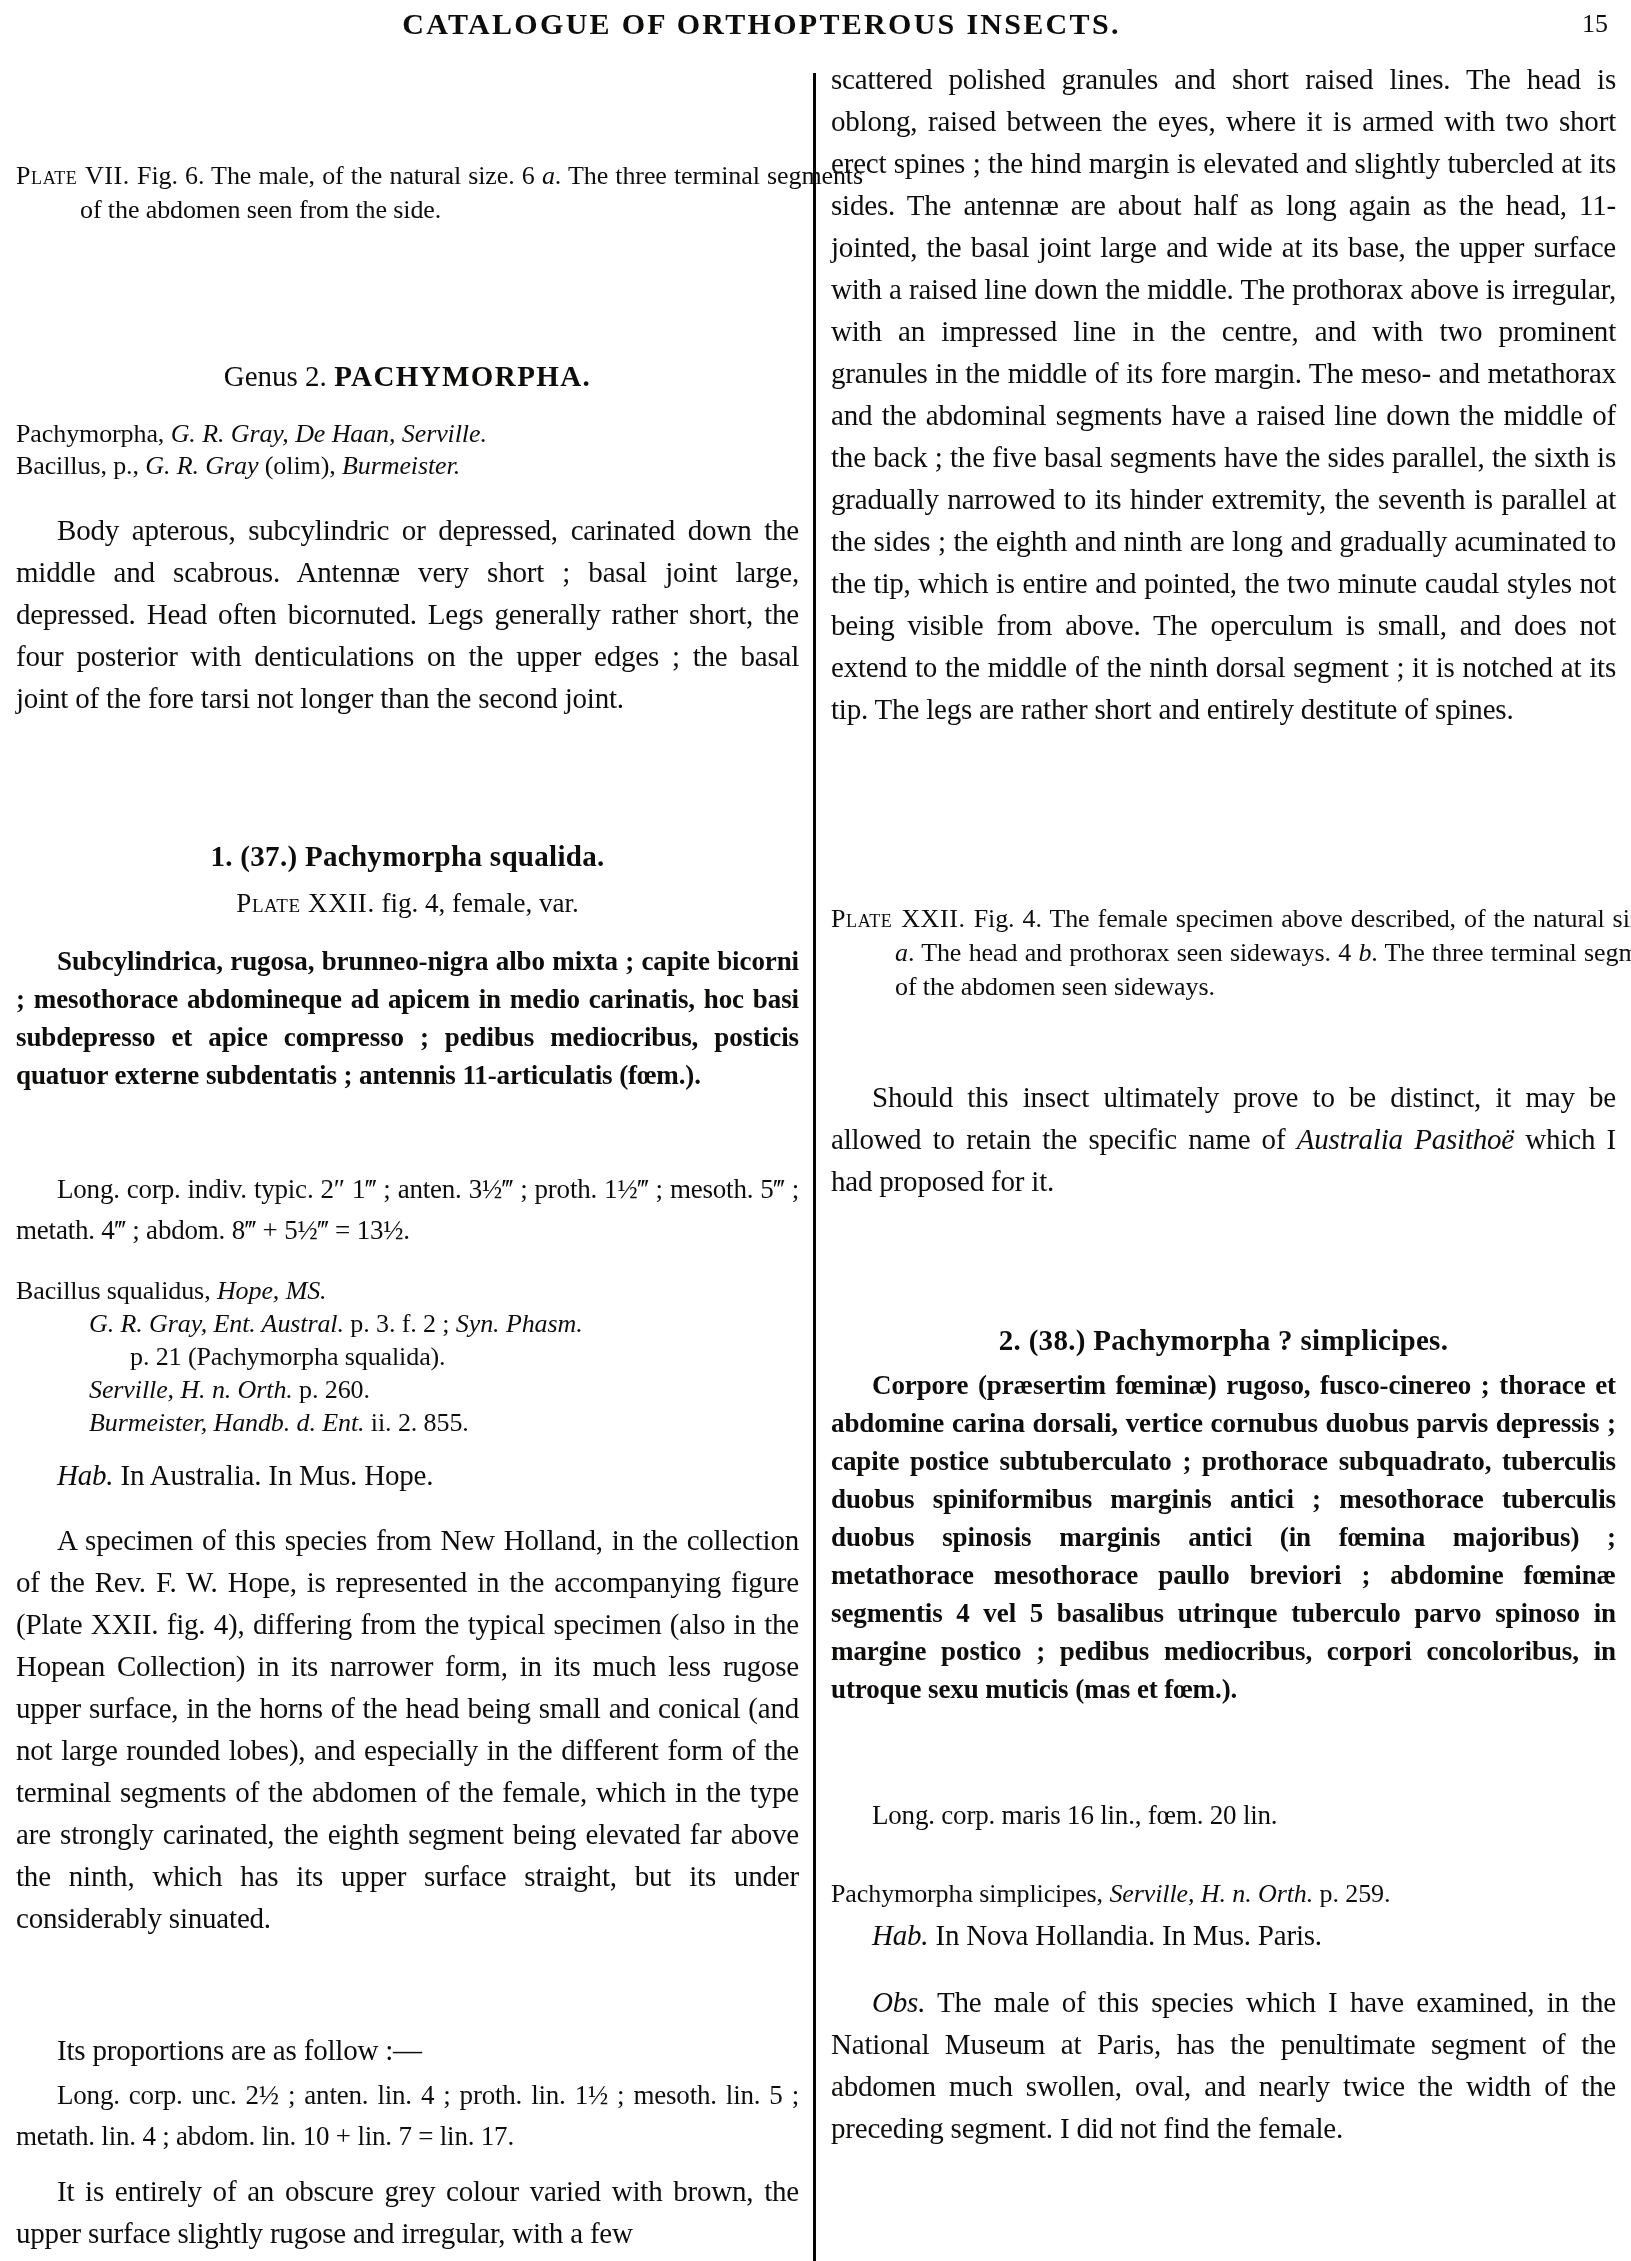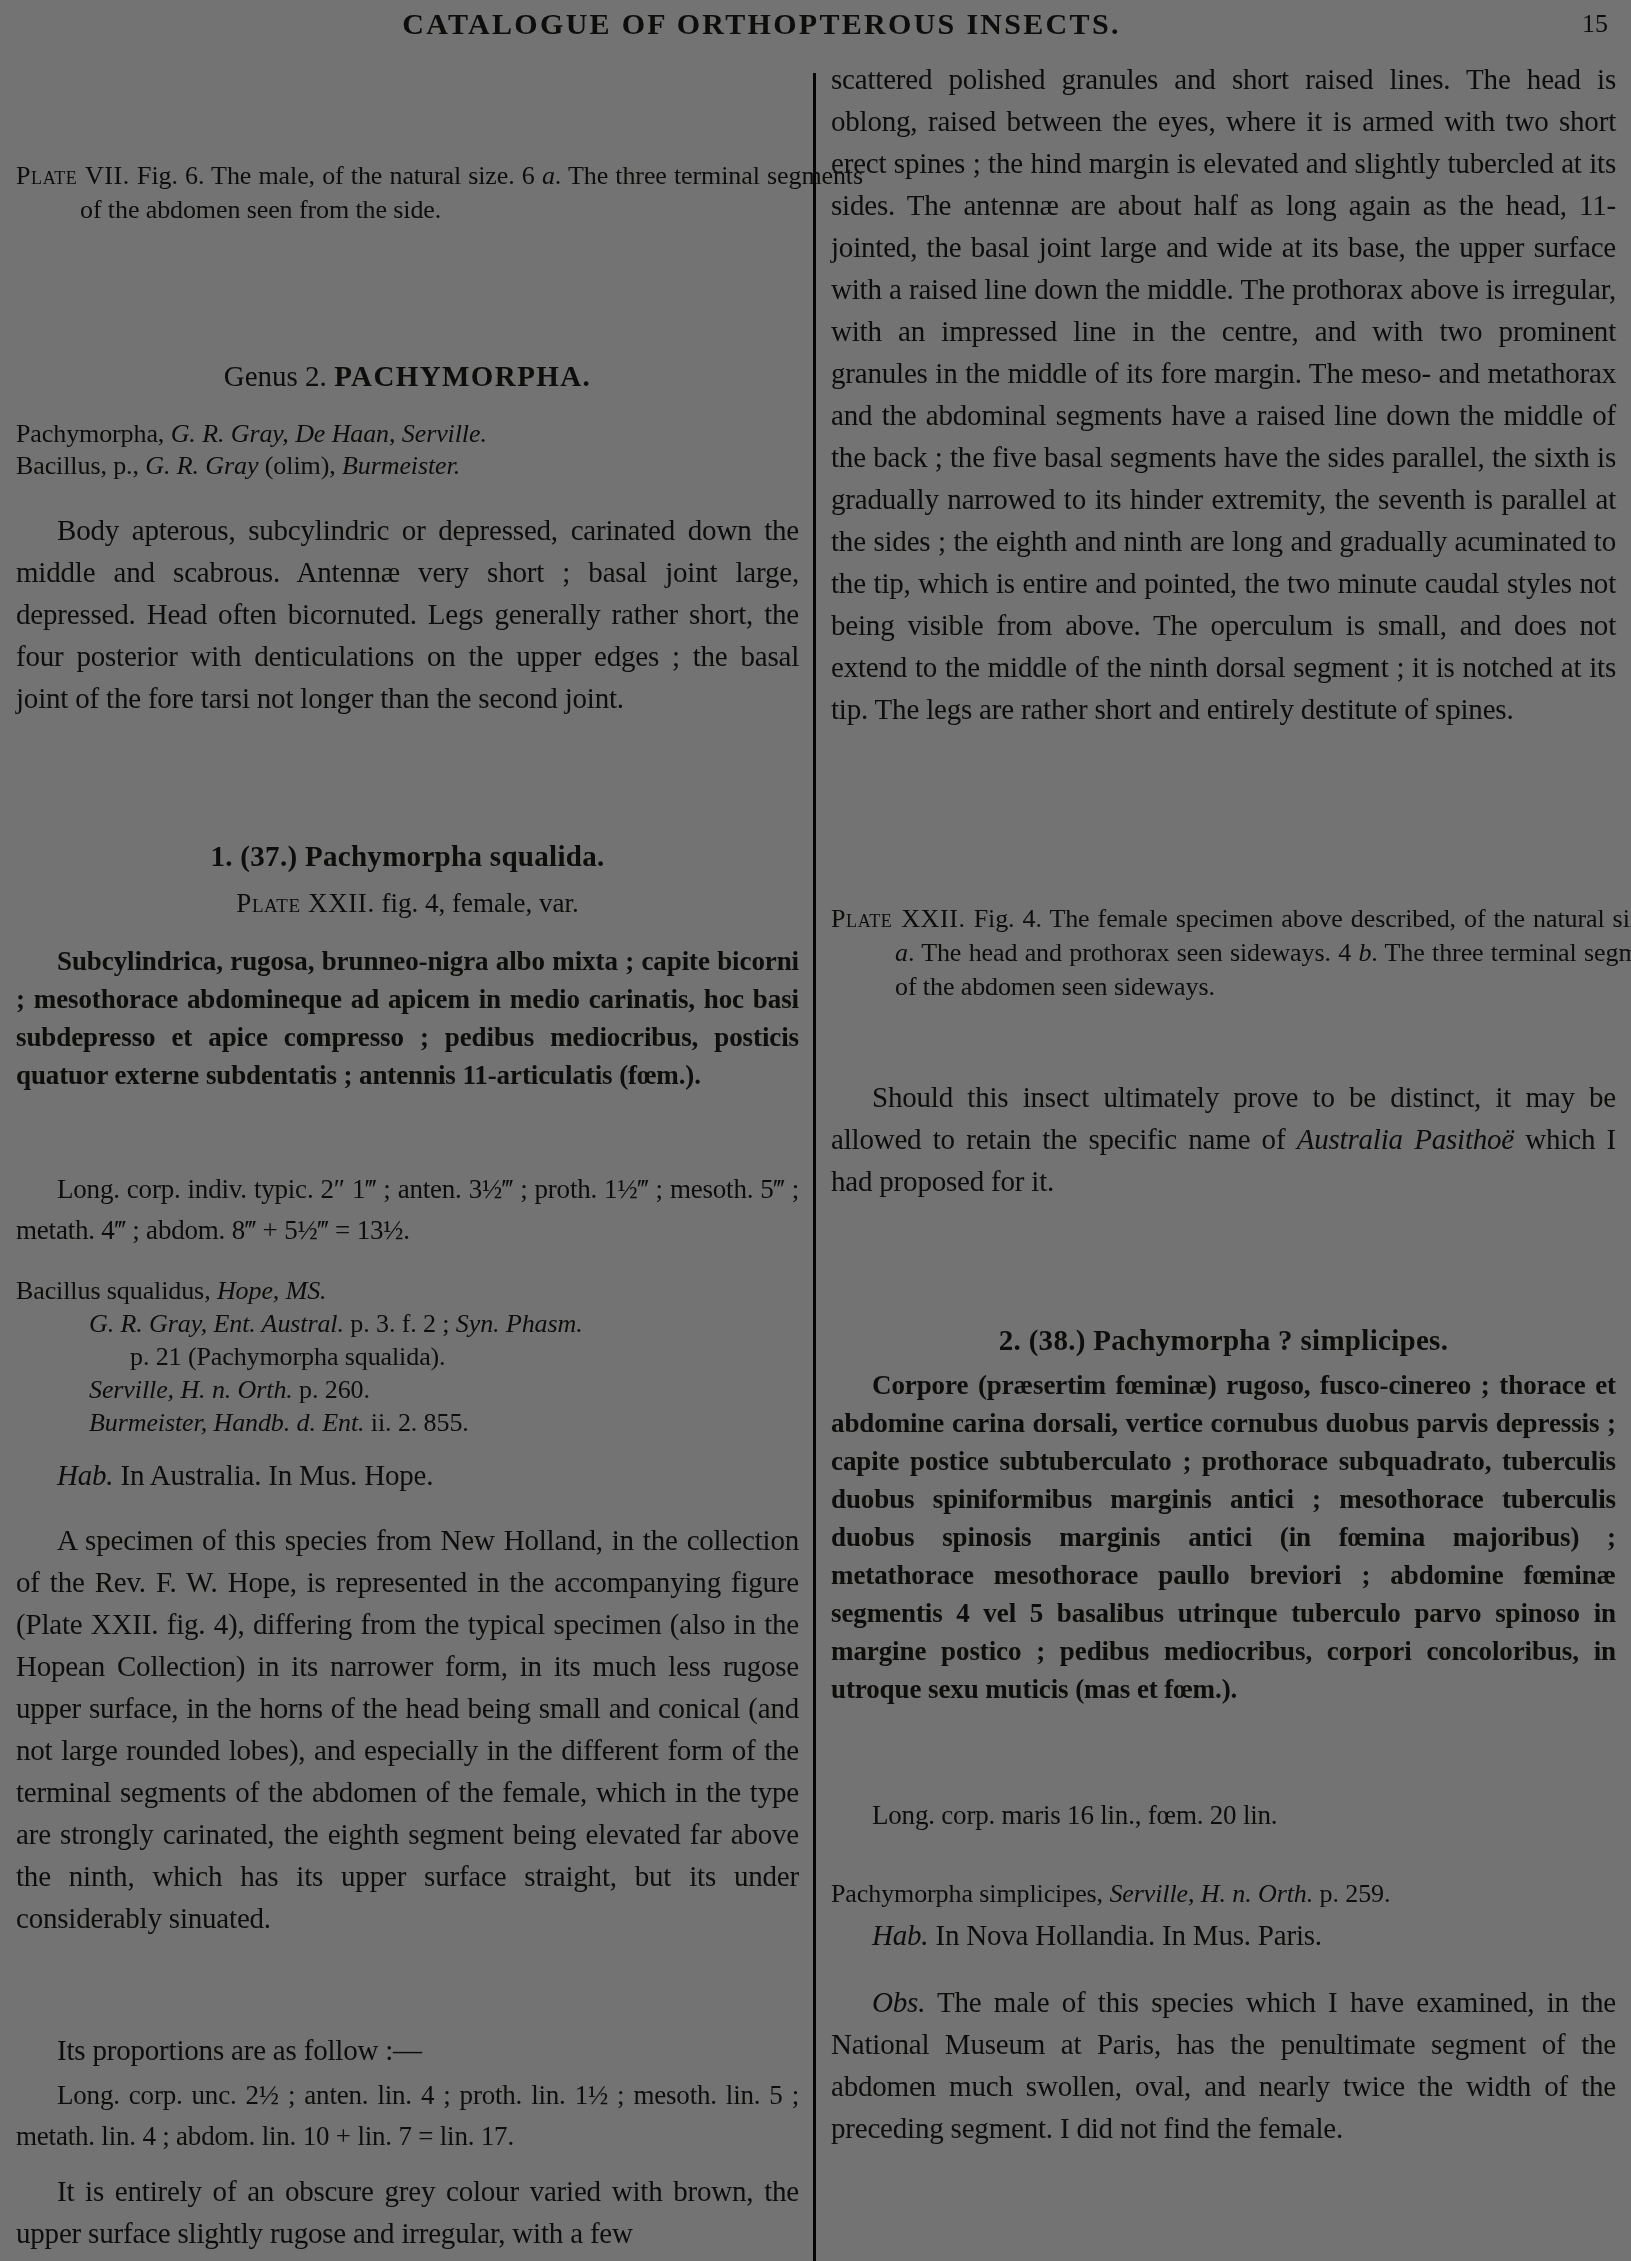--- a/index.html
+++ b/index.html
@@ -1,17 +1,17 @@
 <!DOCTYPE html>
 <html style="font-size:9.2px"><head>
 <meta charset="utf-8">
 <style>
   html,body{margin:0;padding:0;background:#e8e8e8;}
   .page{
-    position:relative;width:1632px;height:2261px;background:#737373;
+    position:relative;width:1632px;height:2261px;background:#ffffff;
     font-family:"Liberation Serif",serif;color:#0d0d0c;overflow:hidden;
   }
   .header-title{
     position:absolute;top:6.9px;left:0;width:1523px;text-align:center;
     font-size:30px;font-weight:bold;letter-spacing:2.3px;white-space:nowrap;
   }
   .page-num{position:absolute;top:9.2px;right:24px;font-size:26px;}
   .divider{position:absolute;left:813px;top:73px;width:2.9px;height:2188px;background:#050505;}
   .blk{position:absolute;}
   .left{left:16px;width:783px;}

